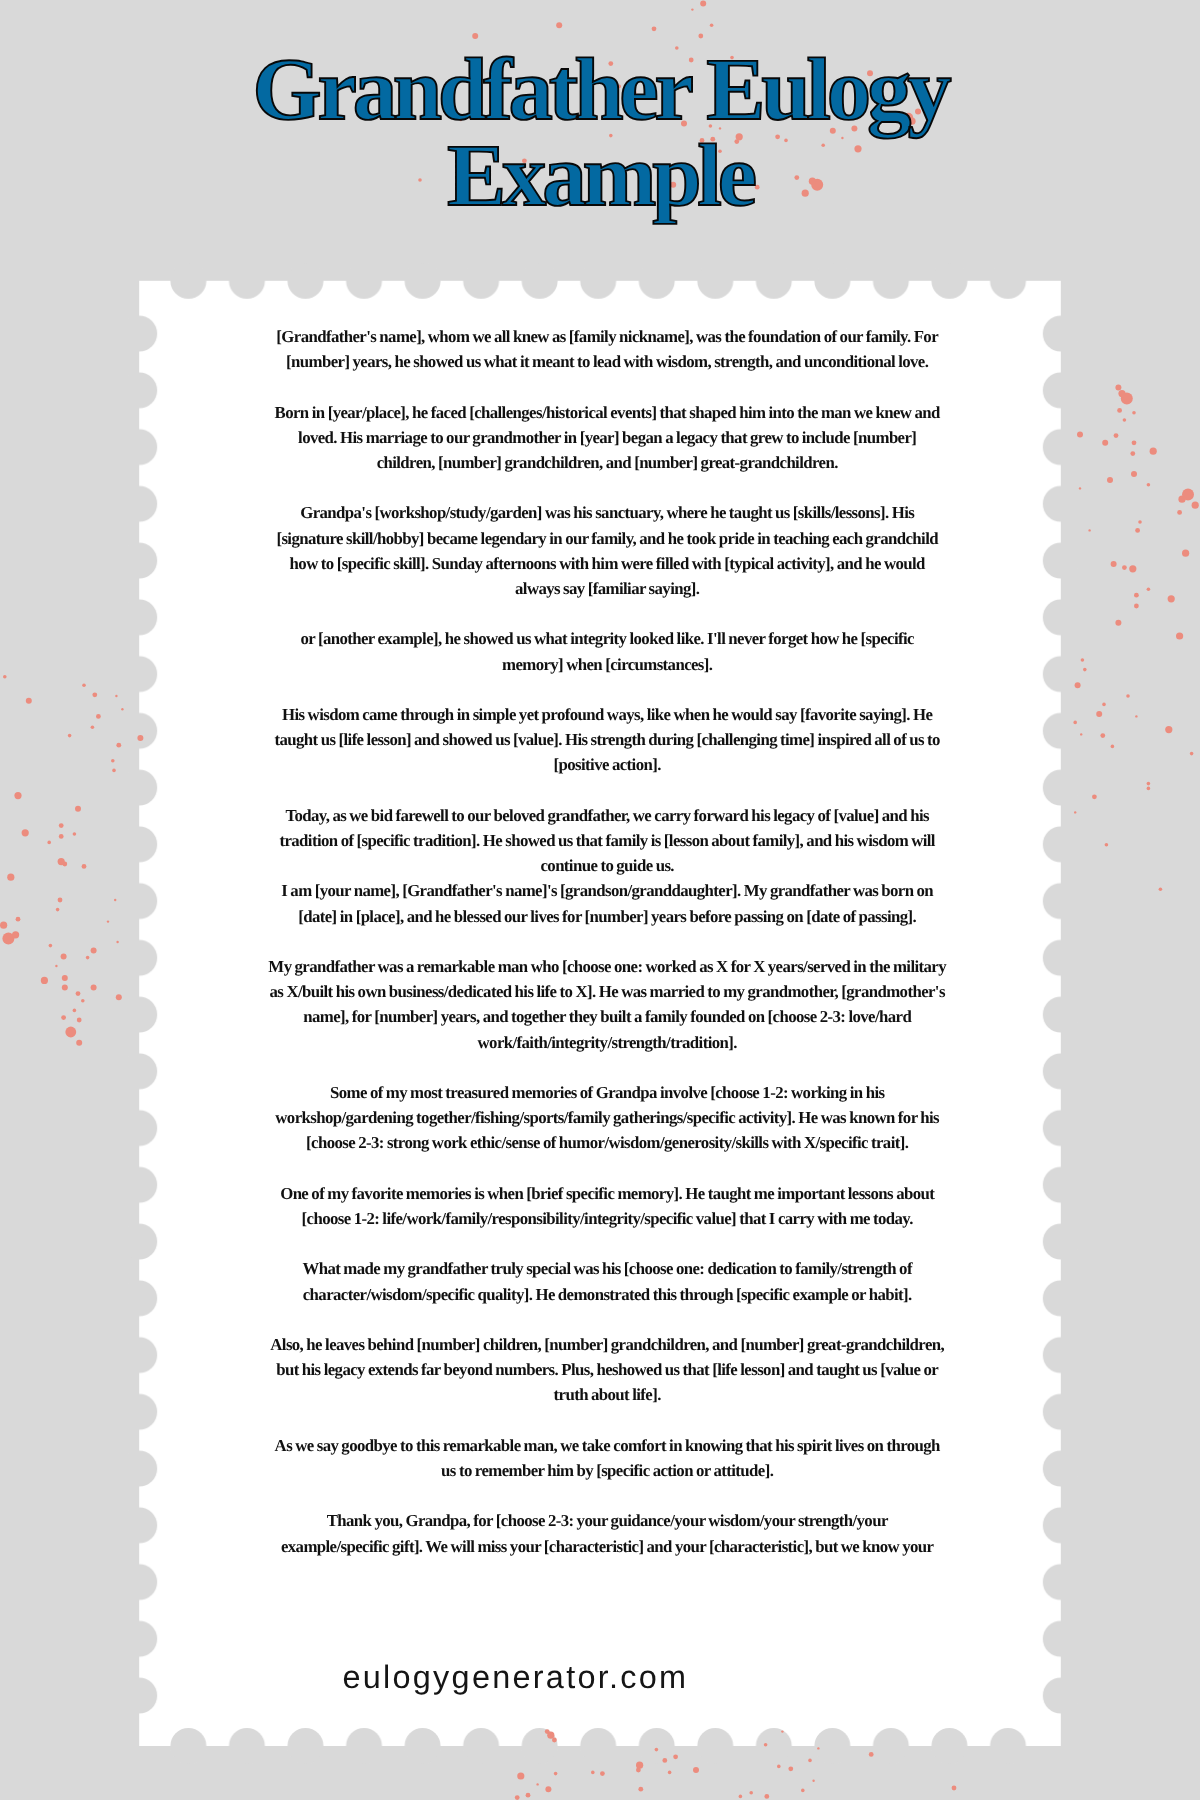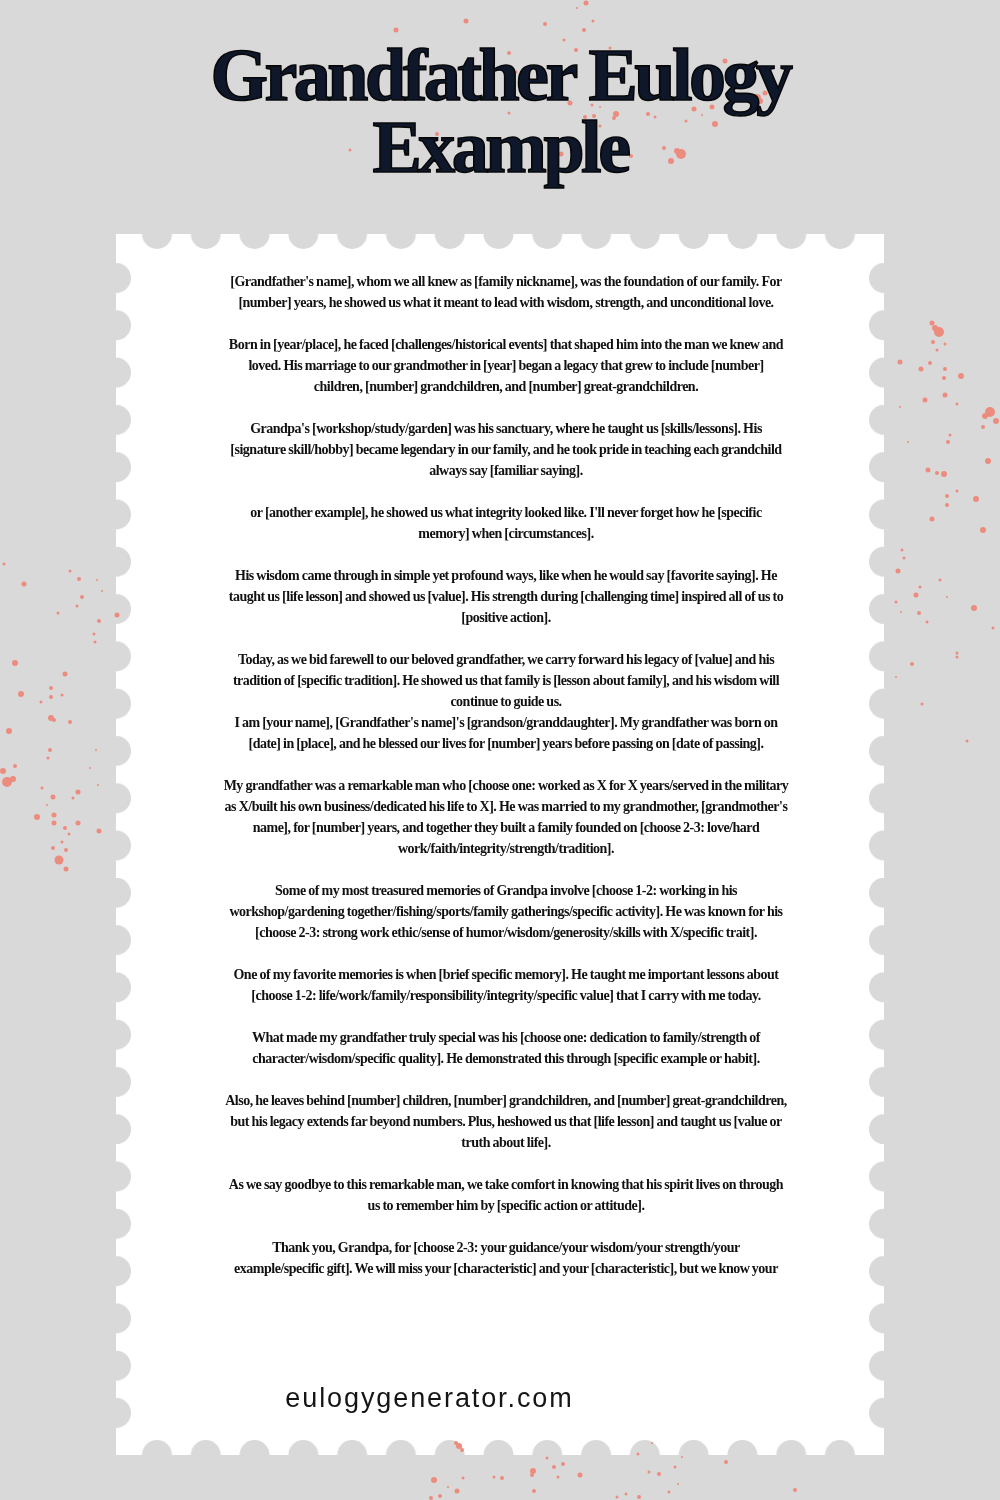--- a/index.html
+++ b/index.html
@@ -6,21 +6,21 @@
     body {
       width: 1000px; height: 1500px; position: relative; overflow: hidden;
       background: #d9d9d9;
     }
     .layer { position: absolute; left: 0; top: 0; width: 1000px; height: 1500px; }
     .title {
       position: absolute; left: 0; top: 39px; width: 1000px;
       text-align: center;
       font-family: "Liberation Serif", "DejaVu Serif", serif;
       font-weight: 700; font-size: 74px; line-height: 72px;
-      letter-spacing: -3.5px; color: #0f172a;
+      letter-spacing: -3.5px; color: #0369a1;
       -webkit-text-stroke: 1.6px #080808;
     }
     .title .line { display: block; white-space: nowrap; }
     .body-text {
       position: absolute; left: 206px; top: 271px; width: 600px;
       font-family: "Liberation Serif", "DejaVu Serif", serif;
       font-weight: 700; font-size: 14px; line-height: 21px;
       letter-spacing: -0.5px; word-spacing: -0.4px; color: #111111;
     }
     .para { margin-top: 21px; }
@@ -257,20 +257,21 @@
     <div class="ln">[number] years, he showed us what it meant to lead with wisdom, strength, and unconditional love.</div>
   </div>
   <div class="para">
     <div class="ln">Born in [year/place], he faced [challenges/historical events] that shaped him into the man we knew and</div>
     <div class="ln">loved. His marriage to our grandmother in [year] began a legacy that grew to include [number]</div>
     <div class="ln">children, [number] grandchildren, and [number] great-grandchildren.</div>
   </div>
   <div class="para">
     <div class="ln">Grandpa's [workshop/study/garden] was his sanctuary, where he taught us [skills/lessons]. His</div>
     <div class="ln">[signature skill/hobby] became legendary in our family, and he took pride in teaching each grandchild</div>
+    <div class="ln">how to [specific skill]. Sunday afternoons with him were filled with [typical activity], and he would</div>
     <div class="ln">always say [familiar saying].</div>
   </div>
   <div class="para">
     <div class="ln">or [another example], he showed us what integrity looked like. I'll never forget how he [specific</div>
     <div class="ln">memory] when [circumstances].</div>
   </div>
   <div class="para">
     <div class="ln">His wisdom came through in simple yet profound ways, like when he would say [favorite saying]. He</div>
     <div class="ln">taught us [life lesson] and showed us [value]. His strength during [challenging time] inspired all of us to</div>
     <div class="ln">[positive action].</div>

